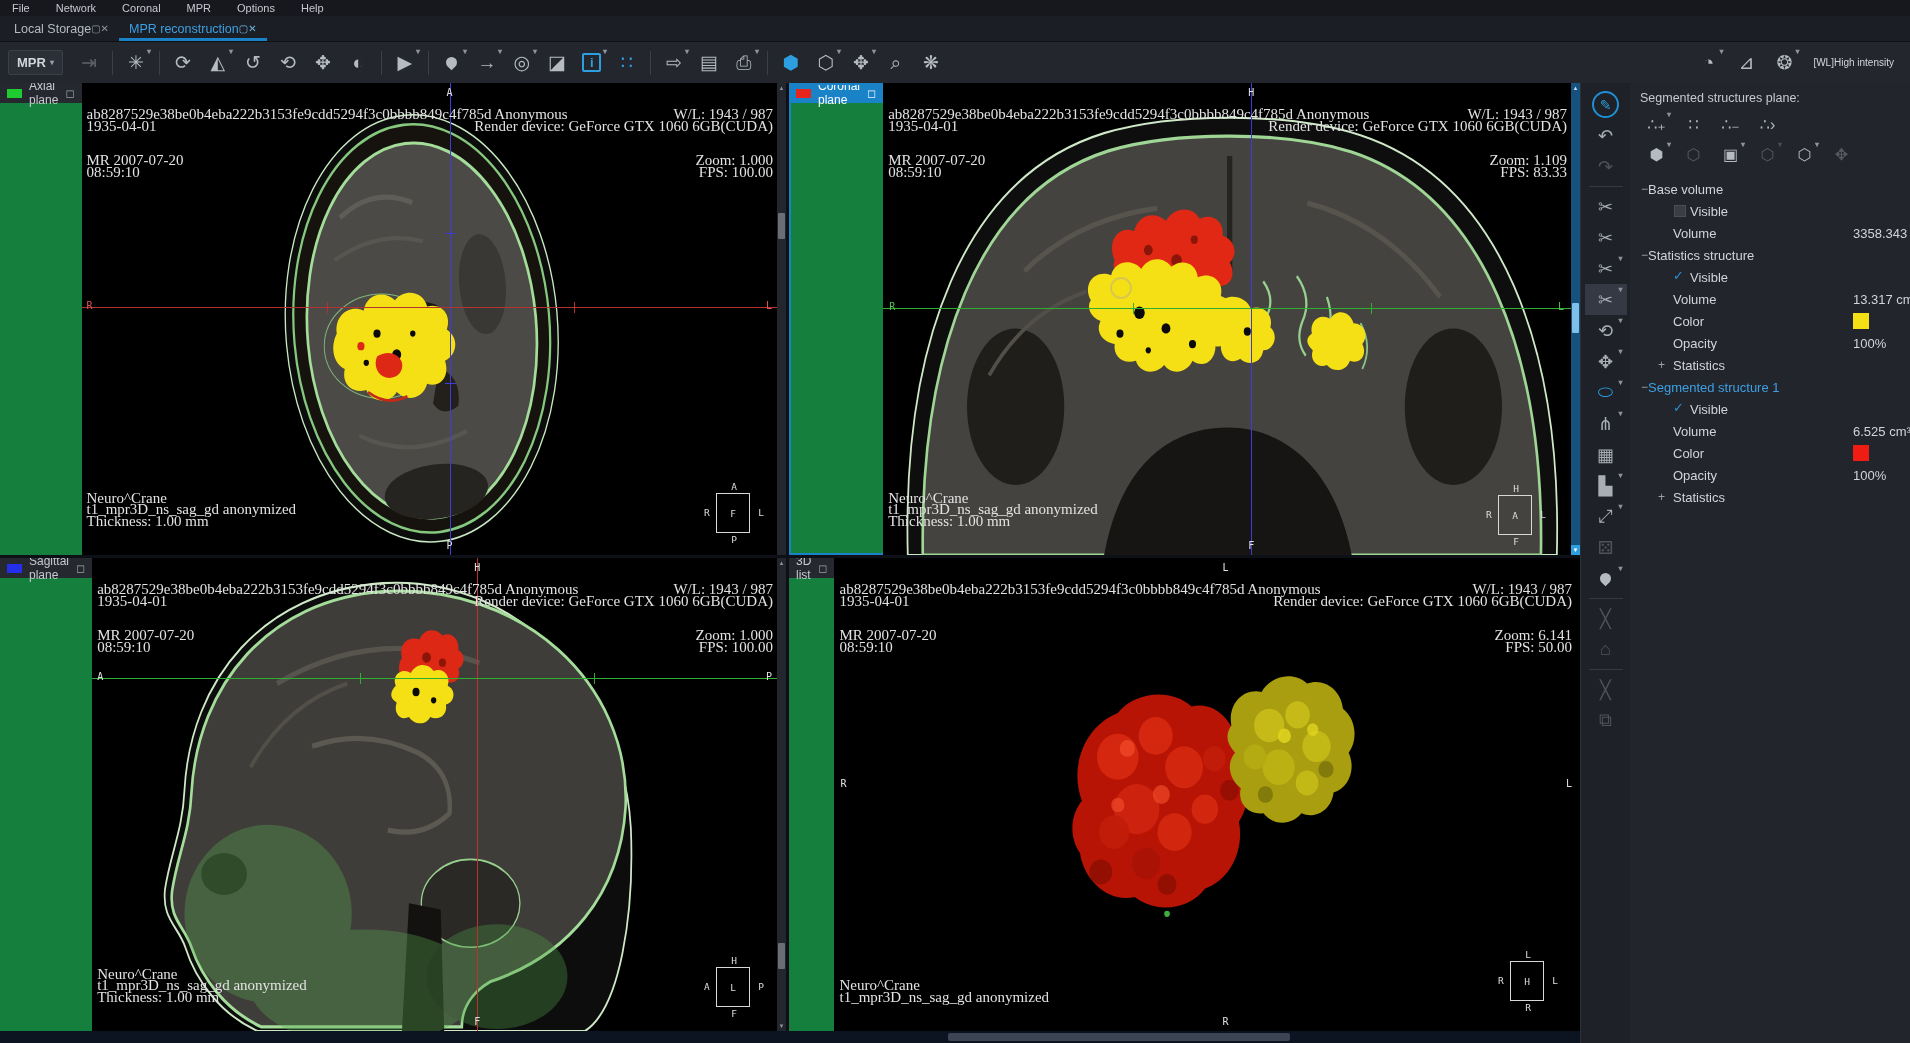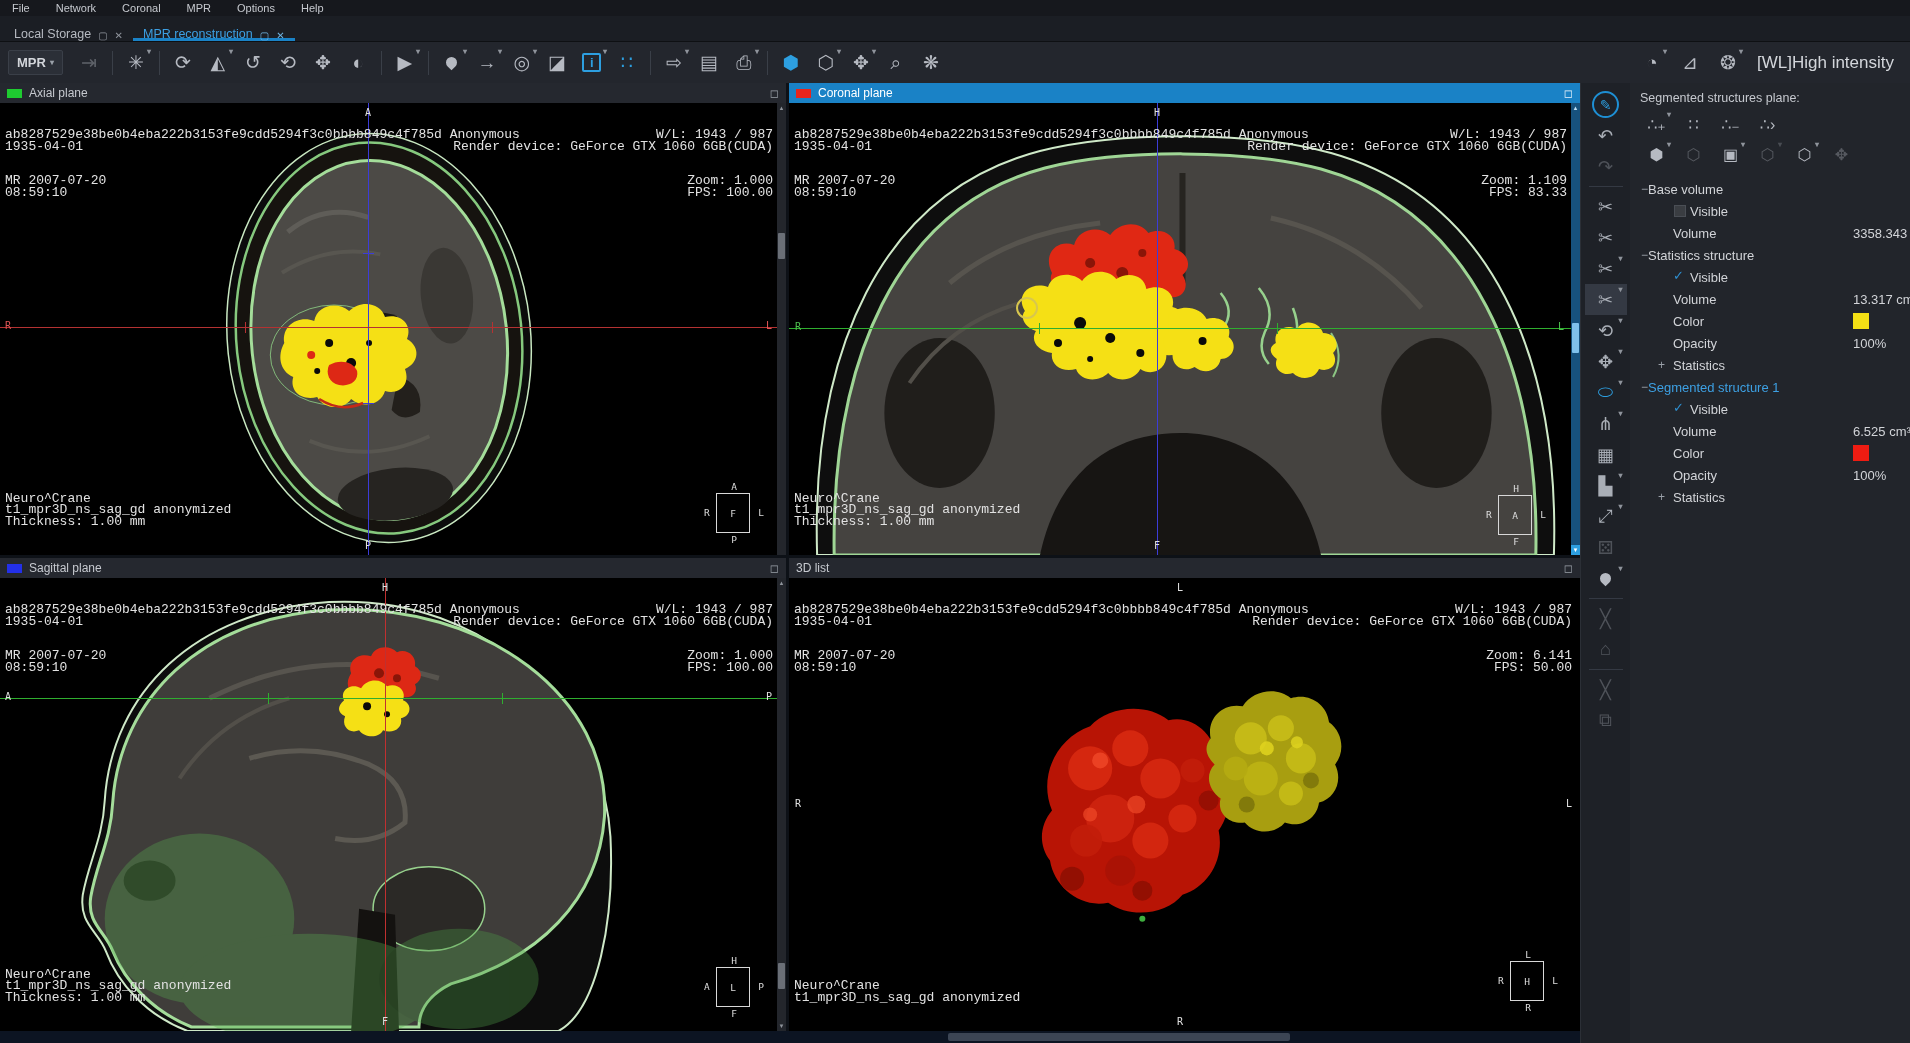--- a/index.html
+++ b/index.html
@@ -1,53 +1,53 @@
 <!DOCTYPE html>
 <html><head>
 <meta charset="utf-8">
 <style>
   *{box-sizing:border-box;margin:0;padding:0}
   html,body{width:1910px;height:1043px;overflow:hidden}
   body{background:#15171c;font-family:"Liberation Sans",sans-serif;cursor:default}
   
   .menubar{height:16px;background:#16181d;display:flex;align-items:center;gap:26px;padding:0 12px;font-size:11px;color:#c6c9cf}
   .tabbar{height:26px;background:#1b1e24;display:flex;align-items:stretch;padding:0 4px;font-size:12.5px;border-bottom:1px solid #0e1013}
-  .tab{display:flex;align-items:flex-end;gap:7px;padding:0 10px;color:#b6bac1}
+  .tab{display:flex;align-items:center;padding:0 10px;color:#b6bac1}
   .tab.active{color:#3da0e3;box-shadow:inset 0 -3px 0 #1a82c6}
   .ticon{font-size:10px;color:#8f949c}
   .tab.active .ticon{color:#6fb4e2}
   .toolbar{height:41px;background:#23262d;display:flex;align-items:center;padding:0 8px;gap:1px}
   .tbtn{display:flex;align-items:center;gap:4px;background:#2b2f37;border:1px solid #3a3f48;border-radius:2px;color:#d3d6db;font-size:13px;font-weight:bold;padding:4px 8px;margin-right:8px}
   .tbtn .c2{font-size:8px;color:#9aa0a8}
   .tbi{position:relative;width:34px;height:34px;display:flex;align-items:center;justify-content:center;color:#b6bac2;font-size:19px}
   .tbi .g{font-style:normal}
   .tbi .c{position:absolute;top:1px;right:2px;font-size:8px;color:#8f949c}
   .tsep{width:1px;height:24px;background:#3a3f48;margin:0 5px;flex:0 0 1px}
   .tbi.accent{color:#2d9fe0}
   .tbi.dis{opacity:.4}
   .tbi.infobox .g{border:2px solid #2d9fe0;color:#2d9fe0;font-size:13px;width:19px;height:19px;display:flex;align-items:center;justify-content:center;font-weight:bold;border-radius:2px}
   .trr{margin-left:auto;display:flex;align-items:center;gap:4px}
-  .wl{font-size:17px;color:#d3d6db;margin:0 8px}
+  .wl{font-size:10px;color:#d3d6db;margin:0 8px}
   .pinshape{width:11px;height:11px;background:#b6bac2;border-radius:50% 50% 50% 0;transform:rotate(-45deg);display:inline-block}
   
   .main{display:flex;height:960px}
   .vpgrid{width:1580px;display:flex;flex-direction:column}
   .grid2{display:grid;grid-template-columns:786px 791px;grid-template-rows:472px 473px;gap:3px;background:#0d1117}
   .bottombar{height:12px;background:#0c1422;position:relative}
   .bbh{position:absolute;top:2px;height:8px;background:#3c4554;border-radius:2px}
-  .vp{position:relative;background:#15803d;display:flex;flex-direction:column;overflow:hidden}
+  .vp{position:relative;background:#15803d;display:flex;flex-direction:row;overflow:hidden}
   .vp.activeb{outline:2px solid #1a82c6;outline-offset:-2px}
   .vtitle{height:20px;background:#25282f;display:flex;align-items:center;gap:7px;padding:0 7px;font-size:12px;color:#c6c9cf;flex:0 0 20px}
   .vtitle.act{background:#1a82c6;color:#fff}
   .vsw{width:15px;height:9px;flex:0 0 15px}
   .vmax{margin-left:auto;font-size:11px;color:#9aa0a8}
   .vtitle.act .vmax{color:#e8f2fa}
   .vbody{flex:1;position:relative;background:#000}
   svg.scene{position:absolute;inset:0;width:100%;height:100%}
-  .ov{position:absolute;font-family:Liberation Mono, monospace;font-size:13px;line-height:11.5px;color:#e2e2e2;white-space:pre;z-index:7}
+  .ov{position:absolute;font-family:Liberation Serif, serif;font-size:15px;line-height:11.5px;color:#e2e2e2;white-space:pre;z-index:7}
   .tr_{text-align:right}
   .lab{position:absolute;font-family:"DejaVu Sans Mono",monospace;font-size:10px;color:#e2e2e2;z-index:7}
   .xv{position:absolute;top:0;bottom:0;width:1px;z-index:4}
   .xh{position:absolute;left:0;right:0;height:1px;z-index:4}
   .tick{position:absolute;z-index:4}
   .ring{position:absolute;width:22px;height:22px;border:2px solid #d8c74e;border-radius:50%;z-index:6}
   .ocube{position:absolute;width:60px;height:64px;z-index:7;font-family:"DejaVu Sans Mono",monospace;font-size:9.5px;color:#ddd}
   .ocn{position:absolute;top:0;left:0;right:0;text-align:center}
   .ocs{position:absolute;bottom:0;left:0;right:0;text-align:center}
   .ocw{position:absolute;left:0;top:26px}

